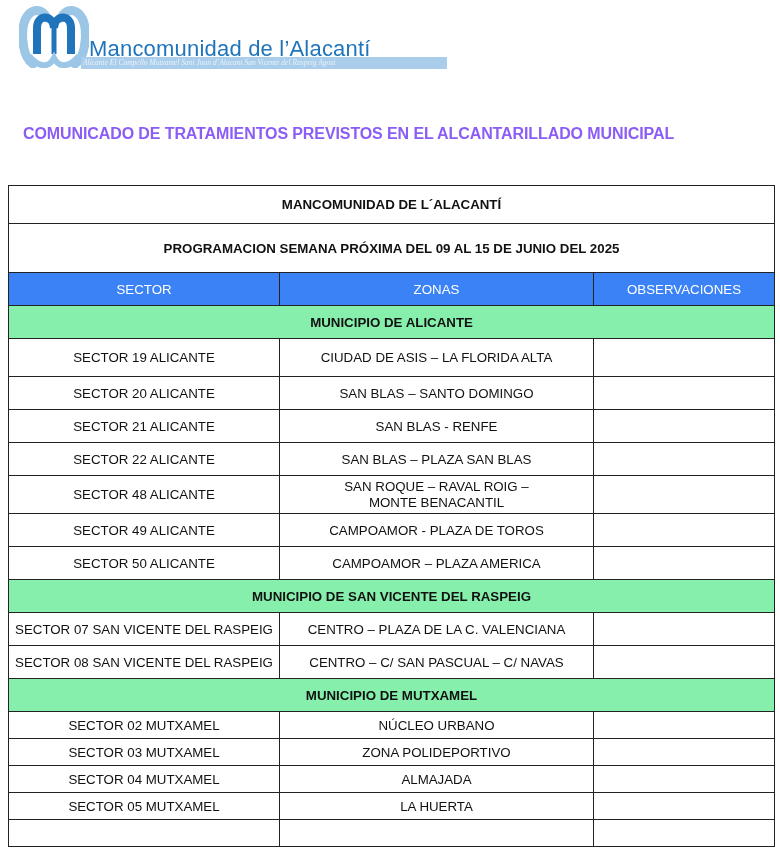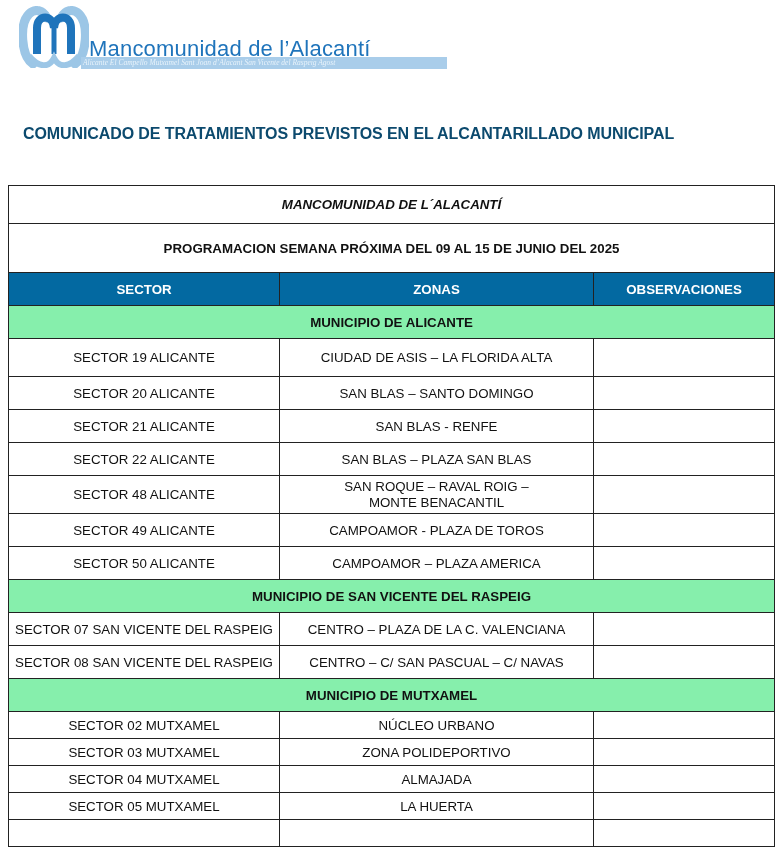--- a/index.html
+++ b/index.html
@@ -7,27 +7,27 @@
          font-family: "Liberation Sans", "DejaVu Sans", sans-serif; color: #111; }
   .logo { position: absolute; left: 19px; top: 6px; width: 440px; height: 64px; text-align: right; }
   .logo-mark { position: absolute; left: 0; top: 0; width: 70px; height: 62px; }
   .logo-title { position: absolute; left: 70px; top: 30px; font-size: 22px; color: #1f74bb;
                 letter-spacing: 0.2px; white-space: nowrap; font-family: "Liberation Sans", sans-serif; }
   .logo-strip { position: absolute; left: 62px; top: 51px; width: 366px; height: 12px;
                 background: #a9cdea; }
   .logo-strip span { position: absolute; left: 2px; top: 0; font-size: 7.5px; font-style: italic;
                      color: #e8f3fb; white-space: nowrap; font-family: "Liberation Serif", serif; line-height: 12px; }
   .doc-title { position: absolute; left: 23px; top: 125px; font-size: 16px; font-weight: bold;
-               color: #0c4a6e; white-space: nowrap; letter-spacing: -0.1px; }
+               color: #8b5cf6; white-space: nowrap; letter-spacing: -0.1px; }
   table.sched { position: absolute; left: 8px; top: 185px; width: 766px; border-collapse: collapse;
                 table-layout: fixed; }
   table.sched td, table.sched th { border: 1px solid #222; text-align: center; padding: 0; font-size: 13.3px; }
-  .r-org td { height: 37px; font-size: 15px; font-weight: bold; font-style: italic; }
+  .r-org td { height: 37px; font-size: 15px; font-weight: bold; }
   .r-prog td { height: 48px; font-size: 14px; font-weight: bold; }
-  .r-head th { height: 32px; background: #0369a1; color: #fff; font-size: 13.5px; font-weight: bold; }
+  .r-head th { height: 32px; background: #3b82f6; color: #fff; font-size: 13.5px; font-weight: normal; }
   .r-sec td { height: 32px; background: #86efac; font-size: 15.5px; font-weight: bold; }
   .r-row td { height: 32px; margin-left: 17px; }
   .r-row.tall td { height: 37px; }
   .r-row.short td { height: 26px; }
   .zone-text { display: inline-block; line-height: 16px; }
 </style>
 </head>
 <body>
 
 <div class="logo">

